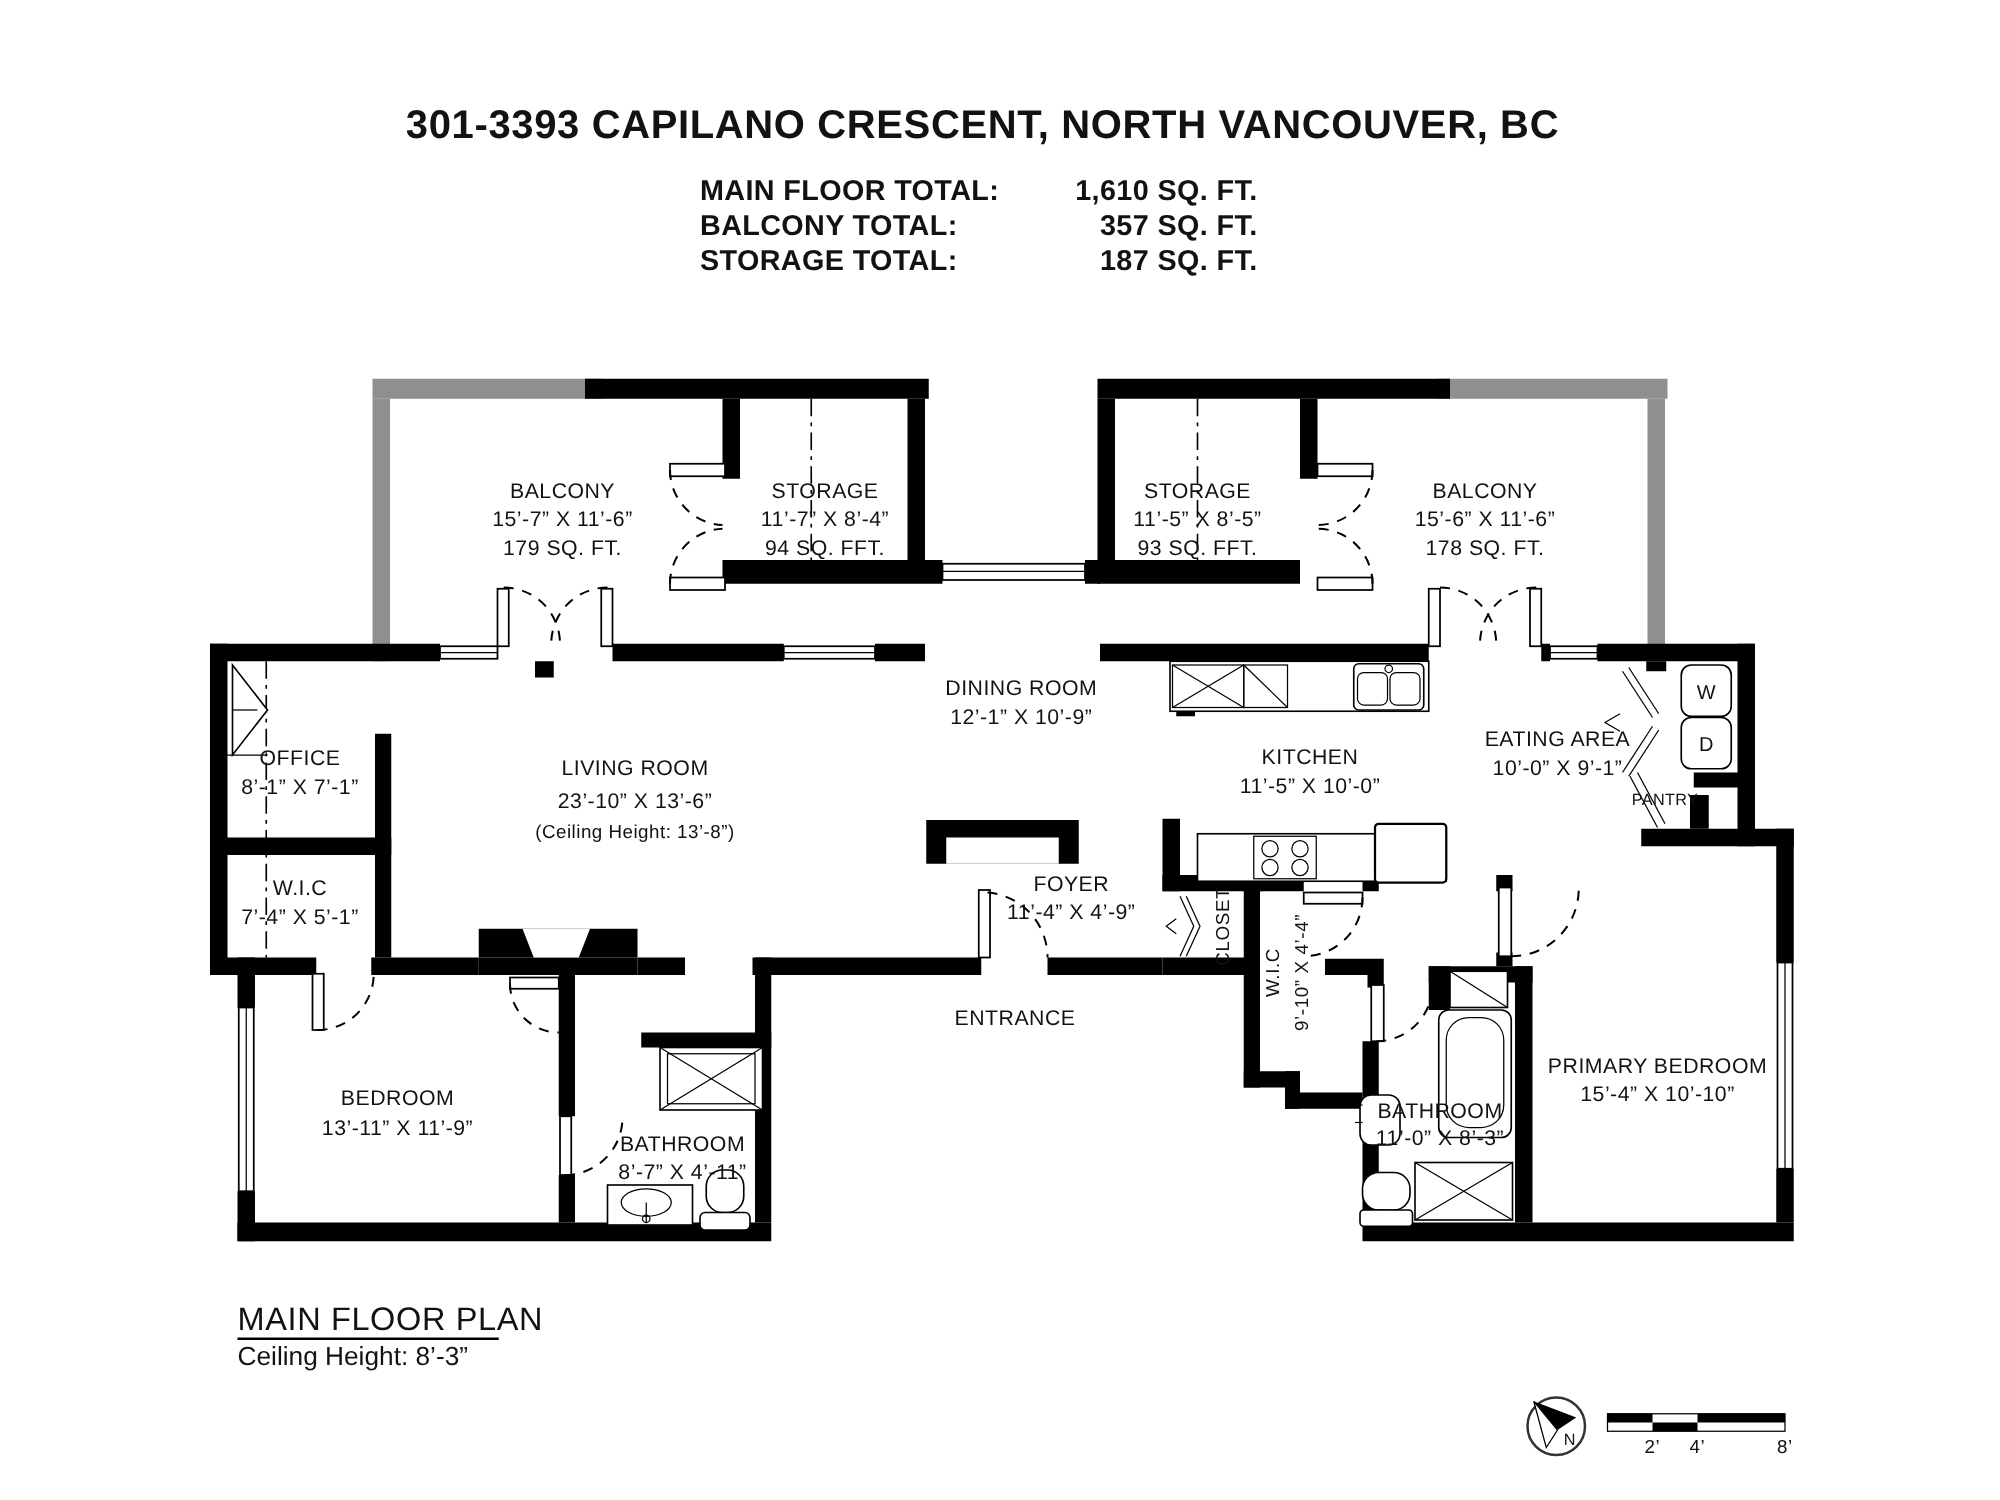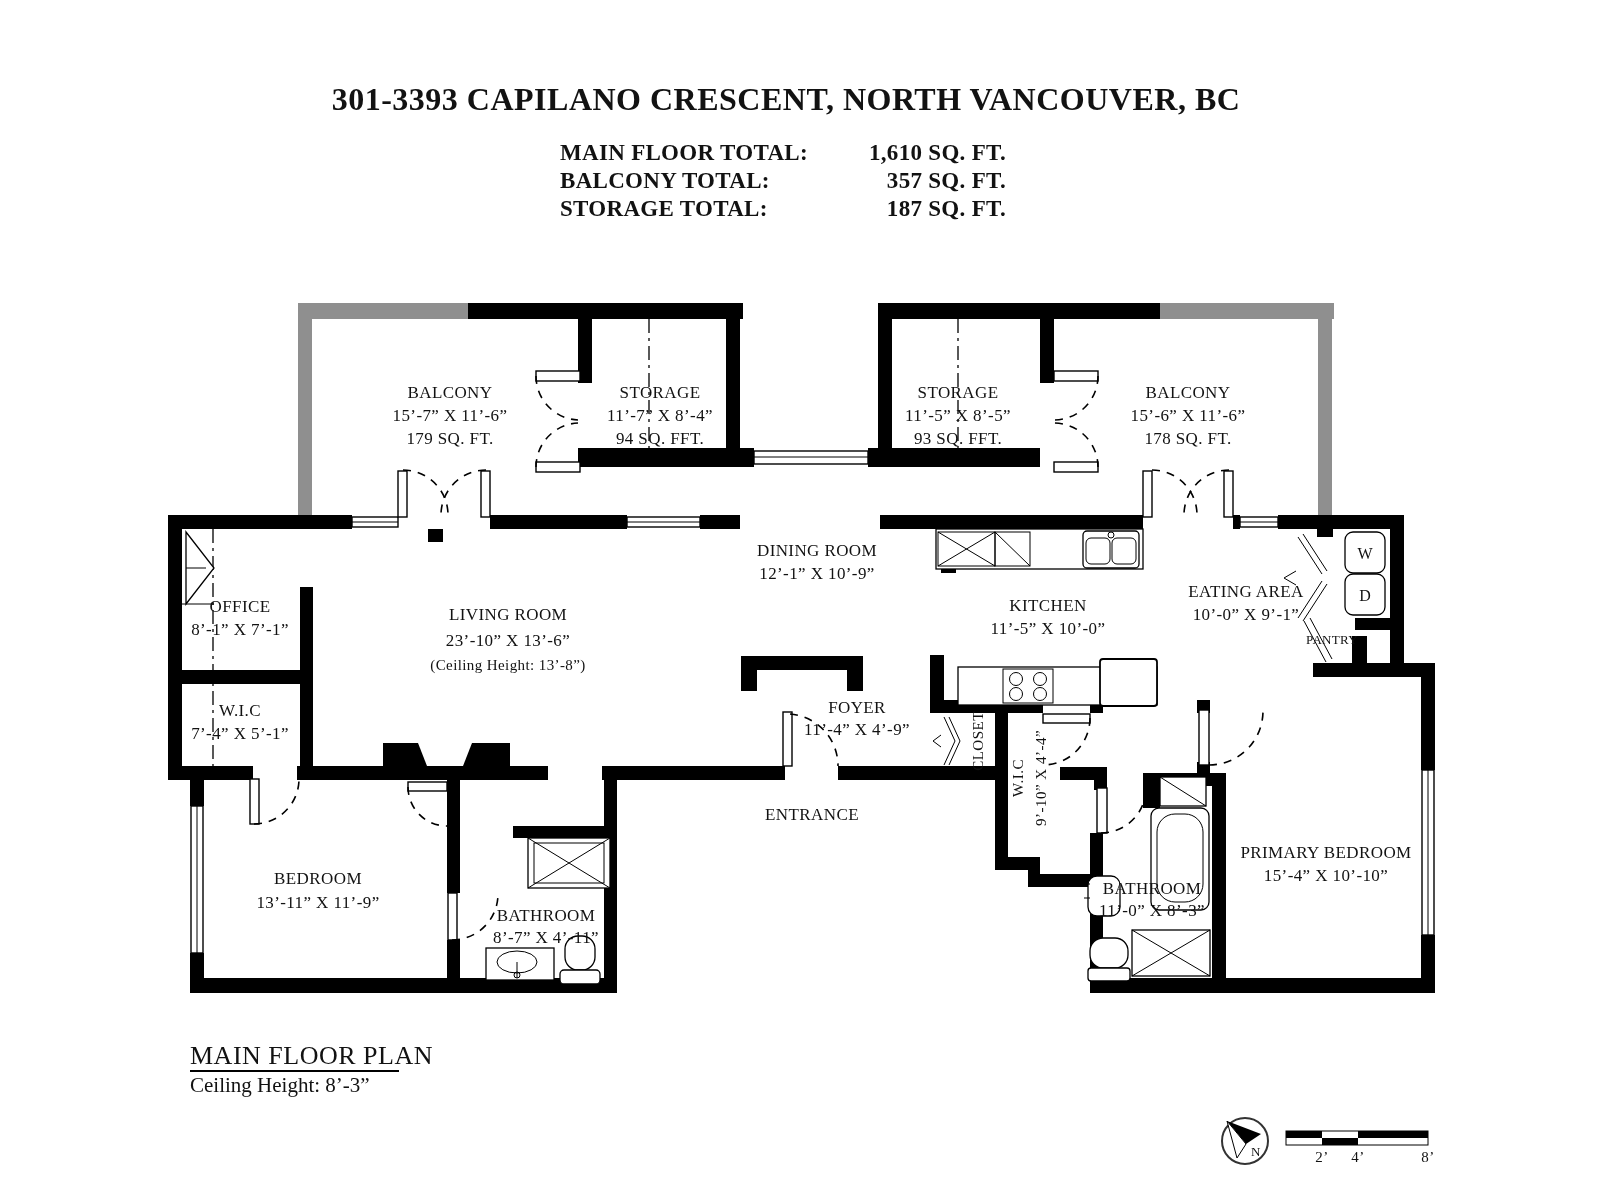--- a/index.html
+++ b/index.html
@@ -1,17 +1,17 @@
 <!DOCTYPE html>
 <html><head>
 <meta charset="utf-8">
 <style>
   html,body{margin:0;padding:0;background:#ffffff;}
   .canvas{position:relative;width:1600px;height:1200px;background:#ffffff;overflow:hidden;
-          font-family:Liberation Serif, serif;}
+          font-family:Liberation Sans, sans-serif;}
   svg{position:absolute;left:0;top:0;}
   .w{fill:#000000;}
   .g{fill:#8f8f8f;}
   .win{fill:#ffffff;stroke:#000000;stroke-width:1.4;}
   .winline{stroke:#000000;stroke-width:1;}
   .panel{fill:#ffffff;stroke:#000000;stroke-width:1.4;}
   .swing{fill:none;stroke:#000000;stroke-width:1.6;stroke-dasharray:8 7;}
   .cl{fill:none;stroke:#000000;stroke-width:1.3;stroke-dasharray:14 5 3 5;}
   .fx{fill:#ffffff;stroke:#000000;stroke-width:1.3;}
   .fxthin{fill:none;stroke:#000000;stroke-width:1;}

